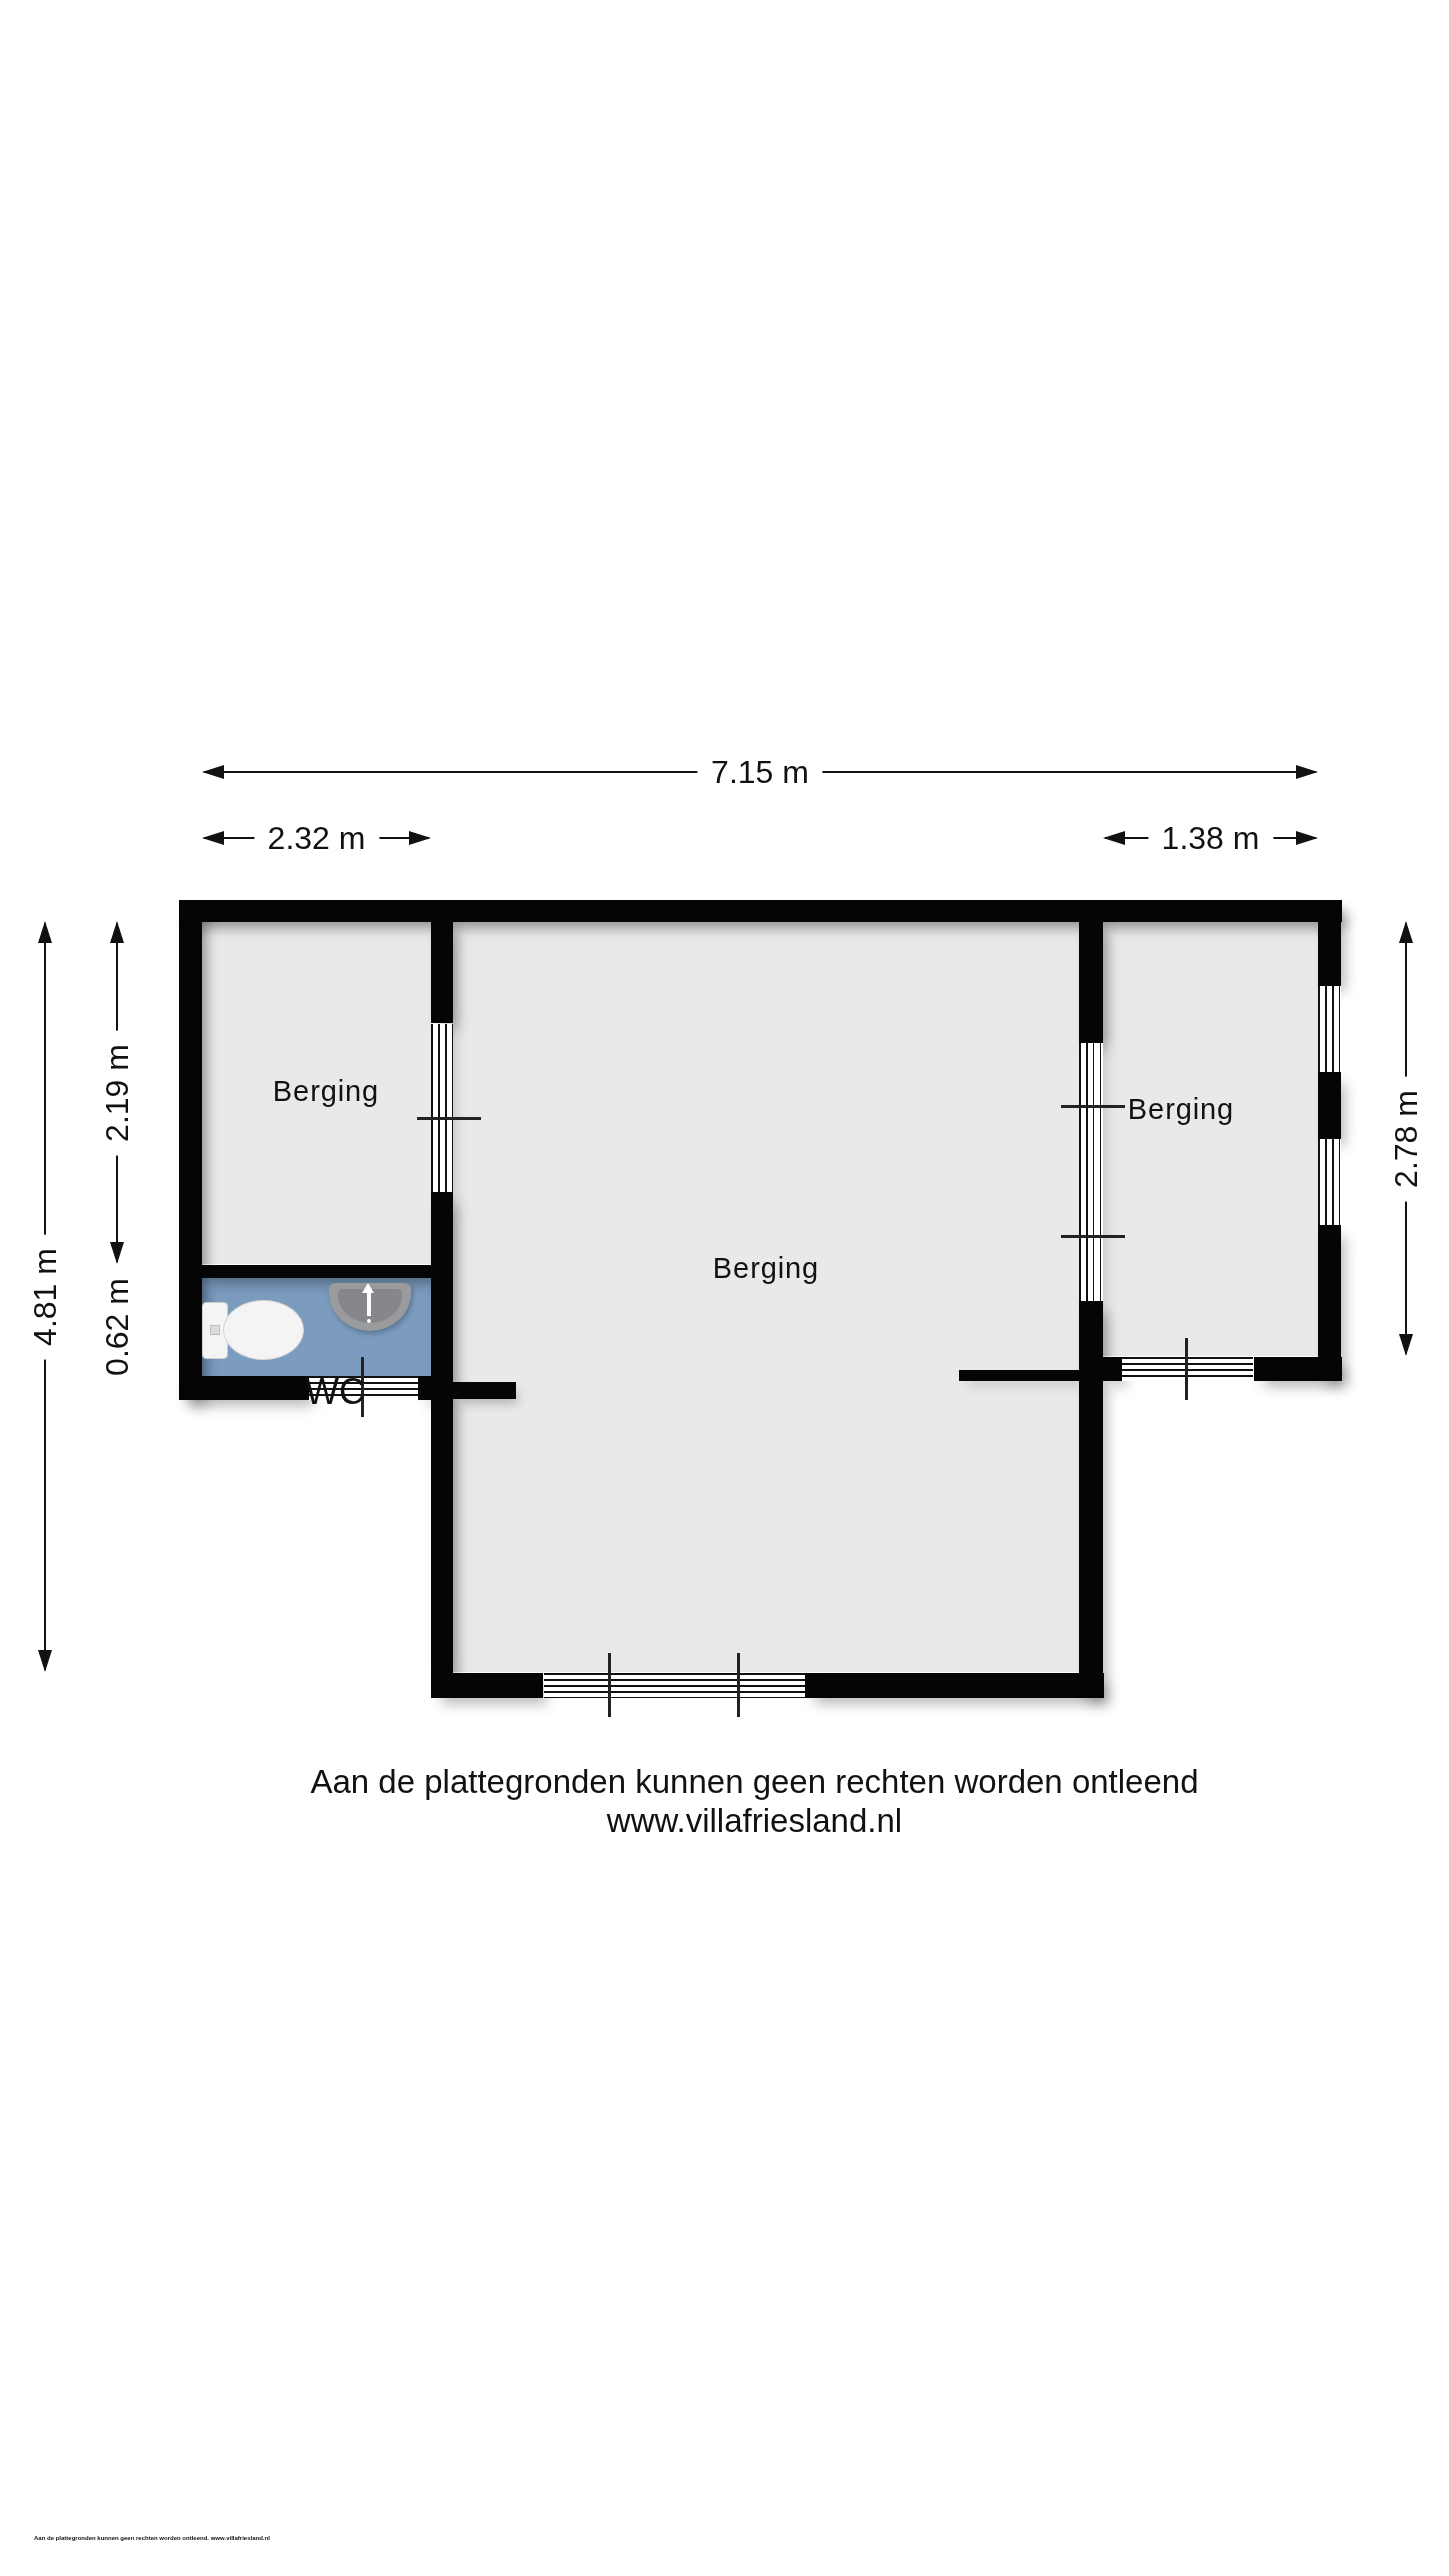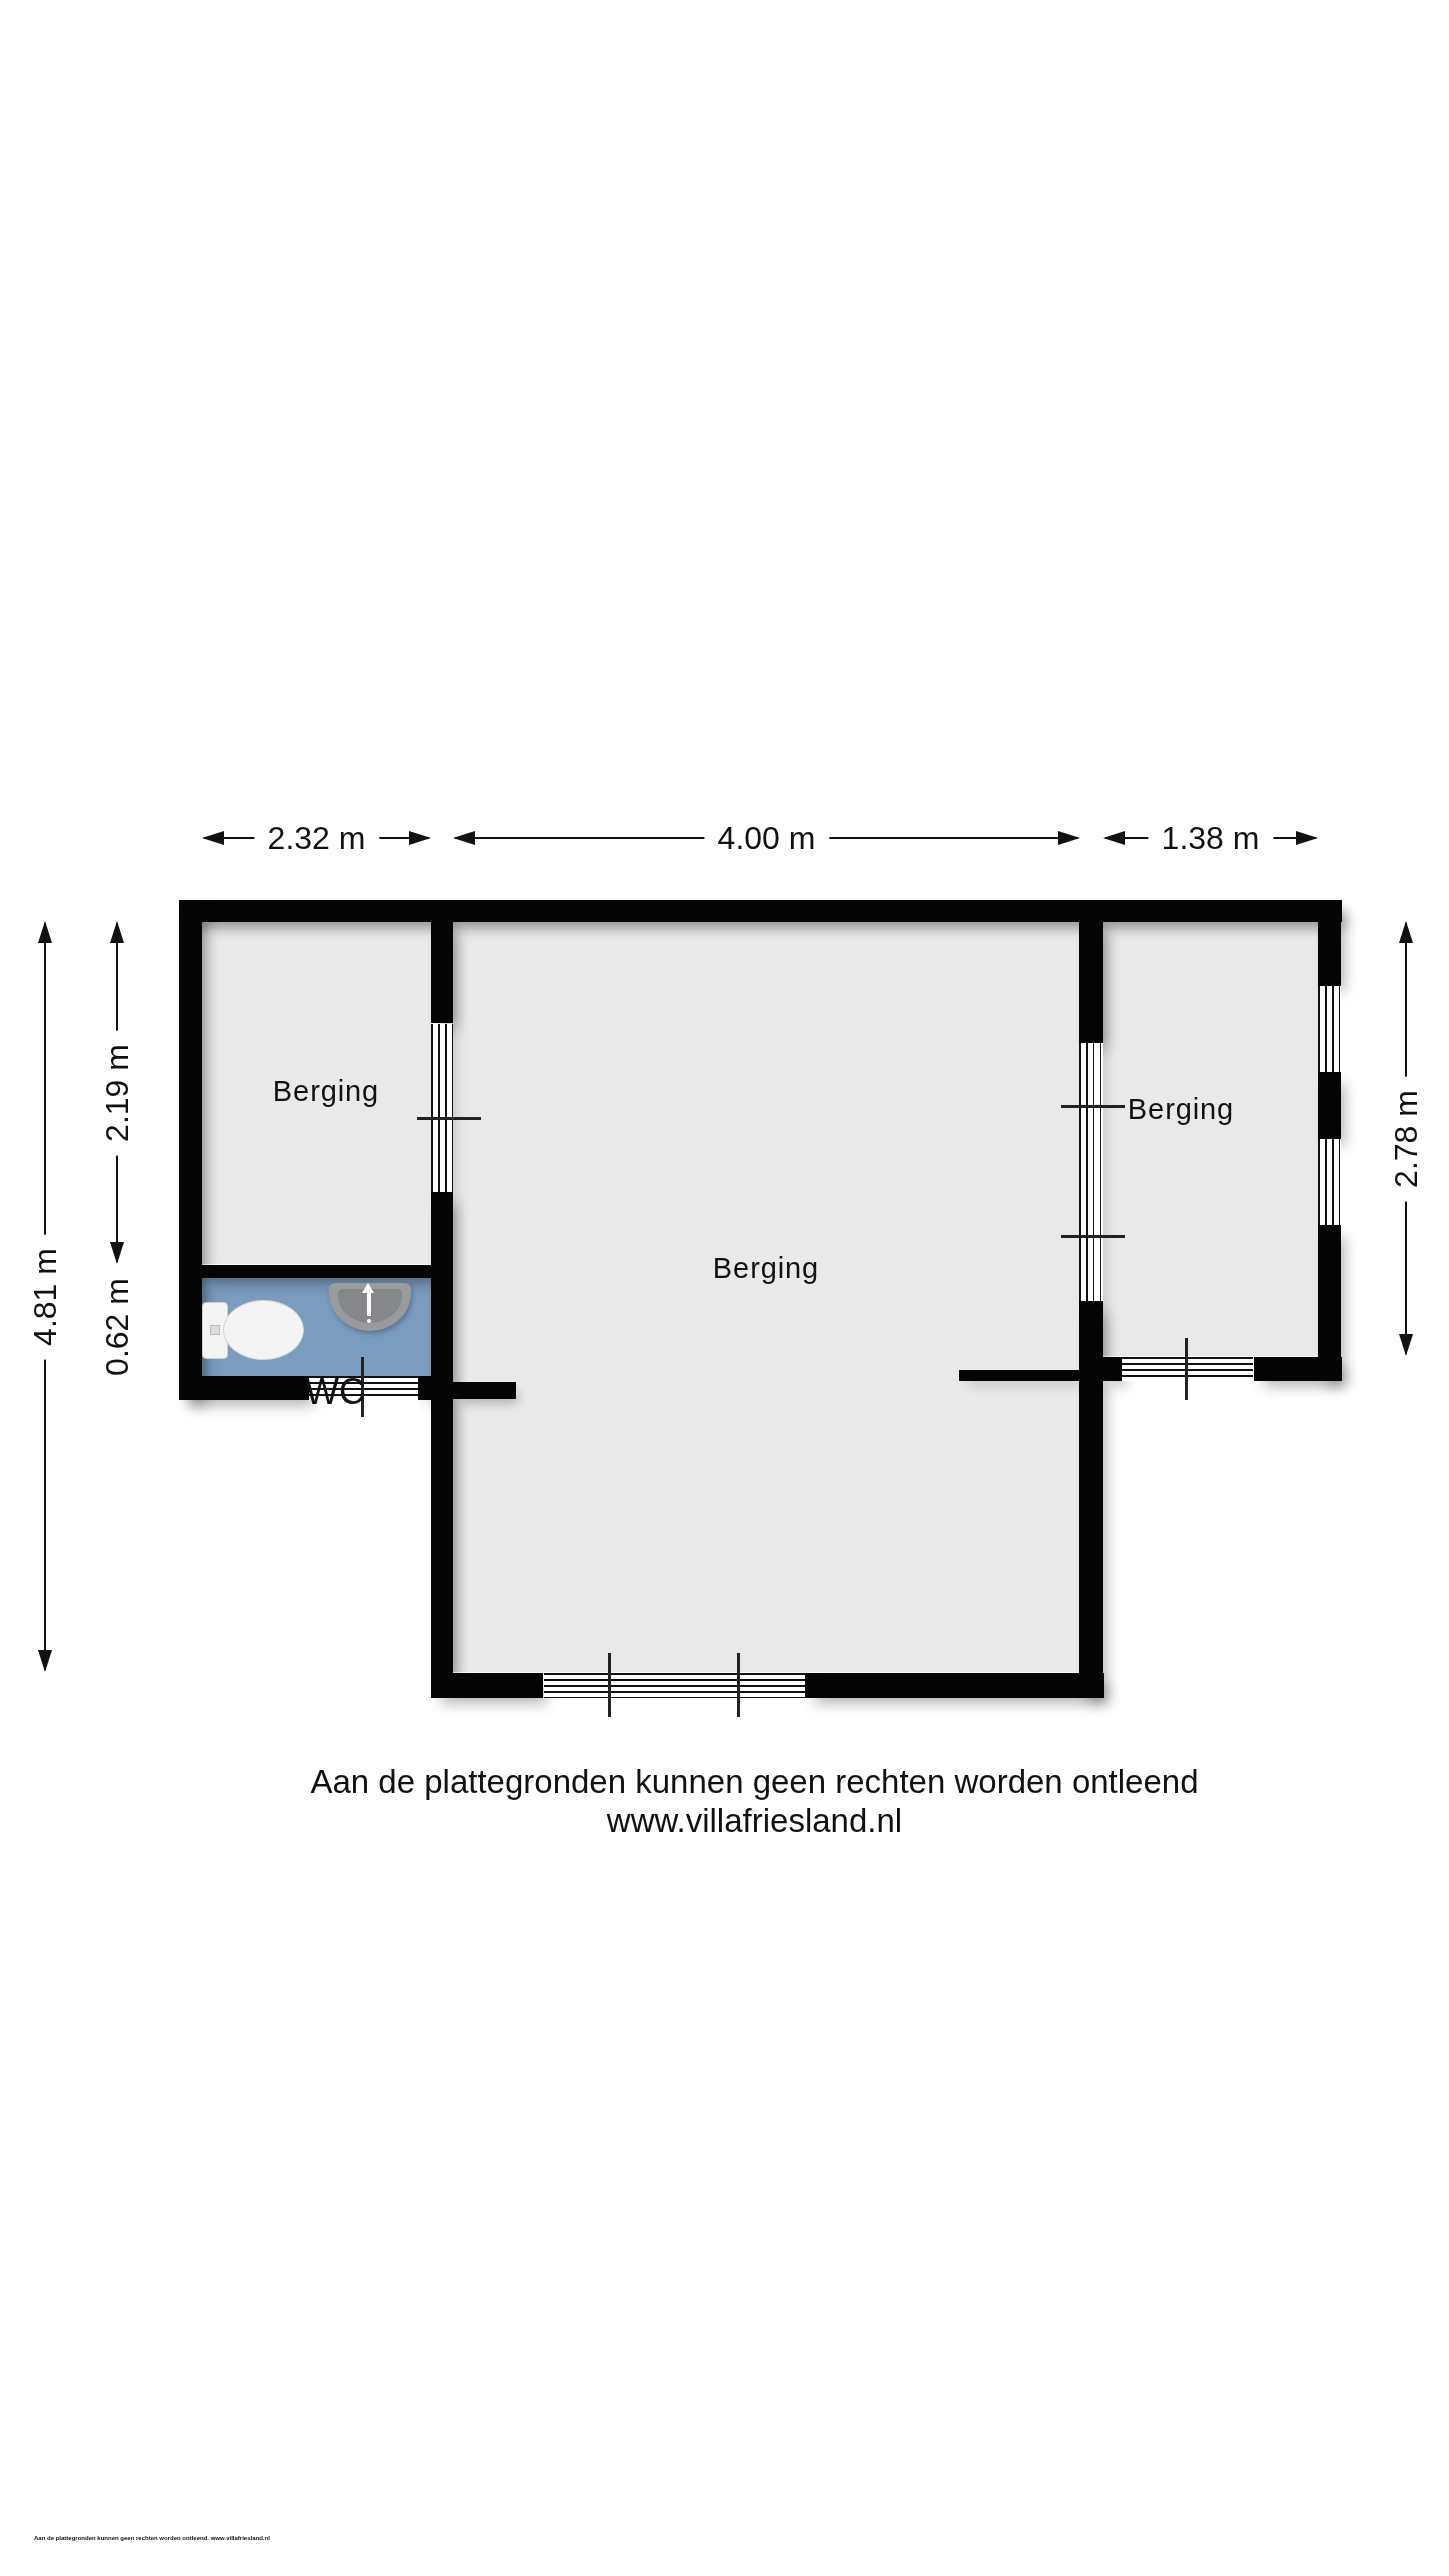--- a/index.html
+++ b/index.html
@@ -129,34 +129,34 @@
     <div class="faucet-head"></div>
     <div class="faucet-stem"></div>
     <div class="faucet-dot"></div>
   </div>
 
   <div class="room-label" style="left:326px;top:1091px;">Berging</div>
   <div class="room-label" style="left:766px;top:1268px;">Berging</div>
   <div class="room-label" style="left:1181px;top:1109px;">Berging</div>
   <div class="room-label wc-label" style="left:335px;top:1392px;">WC</div>
 
+  <div class="dimh" style="left:202px;top:756px;width:1116px;height:31px;">
+    <div class="line"></div>
+    <div class="ah left"></div>
+    <div class="ah right"></div>
+    <span class="dlabel">7.15 m</span>
+  </div>
 
   <div class="dimh" style="left:202px;top:822px;width:229px;height:31px;">
     <div class="line"></div>
     <div class="ah left"></div>
     <div class="ah right"></div>
     <span class="dlabel">2.32 m</span>
   </div>
 
-  <div class="dimh" style="left:453px;top:822px;width:627px;height:31px;">
-    <div class="line"></div>
-    <div class="ah left"></div>
-    <div class="ah right"></div>
-    <span class="dlabel">4.00 m</span>
-  </div>
 
   <div class="dimh" style="left:1103px;top:822px;width:215px;height:31px;">
     <div class="line"></div>
     <div class="ah left"></div>
     <div class="ah right"></div>
     <span class="dlabel">1.38 m</span>
   </div>
 
   <div class="dimv" style="left:29px;top:921px;width:31px;height:751px;">
     <div class="line"></div>

